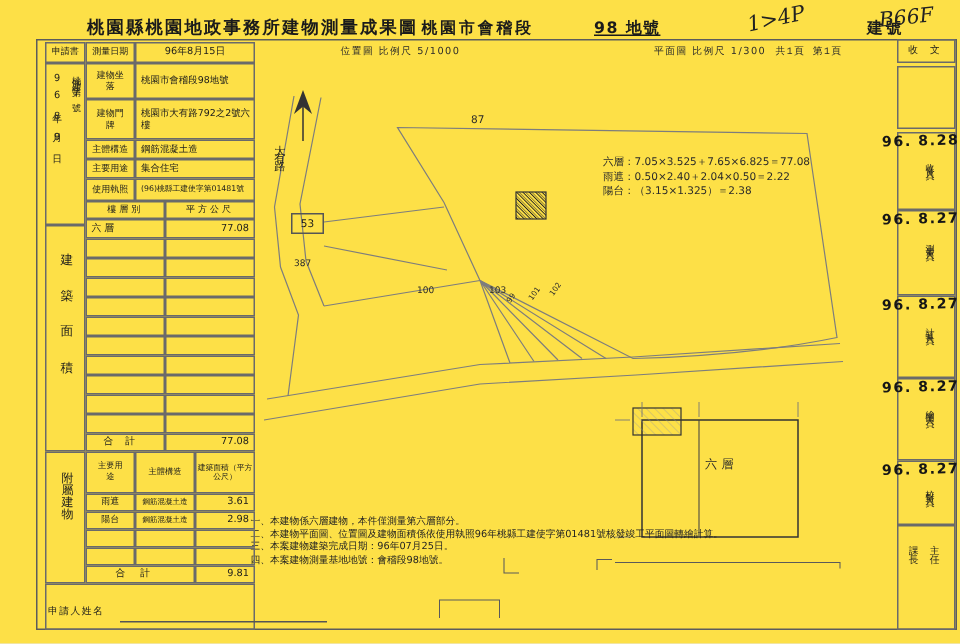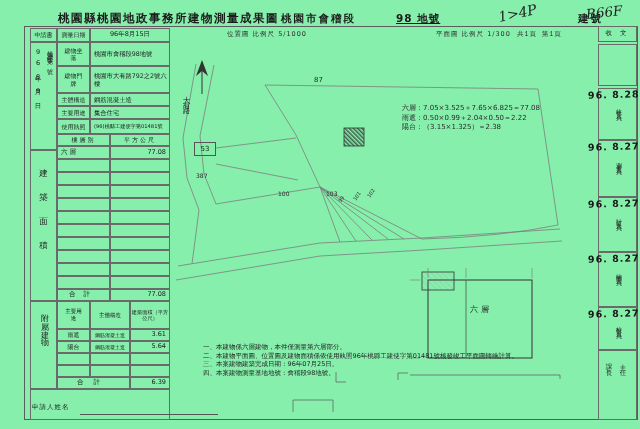--- a/index.html
+++ b/index.html
@@ -1,29 +1,29 @@
 <!DOCTYPE html>
 <html><head>
 <meta charset="utf-8">
 <style>
   html,body{margin:0;padding:0;background:#e9e9e6;}
-  #page{position:relative;width:640px;height:429px;background:#86efac;overflow:hidden;
+  #page{position:relative;width:640px;height:429px;background:#fde047;overflow:hidden;
         font-family:"DejaVu Sans",sans-serif;color:#1b1b1b;}
   .abs{position:absolute;box-sizing:border-box;}
   .cell{position:absolute;box-sizing:border-box;border:1px solid #6a6a6a;
         display:flex;align-items:center;justify-content:center;text-align:center;
         line-height:1.2;overflow:hidden;background:transparent;}
   .vleft{justify-content:flex-start;padding-left:3px;text-align:left;}
   .vright{justify-content:flex-end;padding-right:3px;text-align:right;}
   .vlabel{position:absolute;writing-mode:vertical-rl;text-orientation:upright;
           color:#1b1b1b;}
   .hw{font-family:"DejaVu Serif",serif;font-style:italic;color:#222;}
   .stampdate{position:absolute;font-weight:bold;color:#161616;letter-spacing:1px;
              font-size:9.5px;transform:rotate(-1.5deg);white-space:nowrap;}
-  .note{position:absolute;font-size:6.5px;white-space:nowrap;color:#222;margin-left:36px;}
+  .note{position:absolute;font-size:6.5px;white-space:nowrap;color:#222;}
   .maptxt{position:absolute;color:#2a2a2a;white-space:nowrap;}
 </style>
 </head>
 <body>
 
 <div id="page">
 
   <div class="abs" style="left:58px;top:11px;font-size:11.5px;font-weight:bold;letter-spacing:1.5px;">桃園縣桃園地政事務所建物測量成果圖</div>
   <div class="abs" style="left:281px;top:12px;font-size:10.5px;font-weight:bold;letter-spacing:2px;">桃園市會稽段</div>
   <div class="abs" style="left:396px;top:12px;font-size:10.5px;font-weight:bold;letter-spacing:1px;text-decoration:underline;">98 地號</div>
@@ -84,21 +84,21 @@
   <div class="cell" style="left:194px;top:142px;width:22px;height:14px;font-size:7px;border-color:#555;">53</div>
   <div class="maptxt" style="left:196px;top:172px;font-size:6px;">387</div>
   <div class="maptxt" style="left:278px;top:190px;font-size:6px;">100</div>
   <div class="maptxt" style="left:326px;top:190px;font-size:6px;">103</div>
   <div class="maptxt" style="left:338px;top:196px;font-size:5px;transform:rotate(-55deg);">99</div>
   <div class="maptxt" style="left:352px;top:193px;font-size:5px;transform:rotate(-55deg);">101</div>
   <div class="maptxt" style="left:366px;top:190px;font-size:5px;transform:rotate(-55deg);">102</div>
 
   <div class="maptxt" style="left:402px;top:104px;font-size:7px;line-height:9.5px;">
     <div>六層：7.05×3.525＋7.65×6.825＝77.08</div>
-    <div>雨遮：0.50×0.99＋2.04×0.50＝2.22</div>
+    <div>雨遮：0.50×2.40＋2.04×0.50＝2.22</div>
     <div>陽台：（3.15×1.325）＝2.38</div>
   </div>
 
   <div class="maptxt" style="left:470px;top:304px;font-size:8px;letter-spacing:3px;">六層</div>
 
   <div class="note" style="left:167px;top:343px;">一、本建物係六層建物，本件僅測量第六層部分。</div>
   <div class="note" style="left:167px;top:351.5px;">二、本建物平面圖、位置圖及建物面積係依使用執照96年桃縣工建使字第01481號核發竣工平面圖轉繪計算。</div>
   <div class="note" style="left:167px;top:360px;">三、本案建物建築完成日期：96年07月25日。</div>
   <div class="note" style="left:167px;top:368.5px;">四、本案建物測量基地地號：會稽段98地號。</div>
 
@@ -165,31 +165,31 @@
   <div class="cell" style="left:57px;top:301px;width:33px;height:28px;font-size:5.5px;padding:0 5px;">主要用途</div>
   <div class="cell" style="left:90px;top:301px;width:40px;height:28px;font-size:5.5px;">主體構造</div>
   <div class="cell" style="left:130px;top:301px;width:40px;height:28px;font-size:5.2px;white-space:normal;">建築面積（平方公尺）</div>
 
   <div class="cell" style="left:57px;top:329px;width:33px;height:12px;font-size:6px;">雨遮</div>
   <div class="cell" style="left:90px;top:329px;width:40px;height:12px;font-size:5px;">鋼筋混凝土造</div>
   <div class="cell vright" style="left:130px;top:329px;width:40px;height:12px;font-size:6.5px;">3.61</div>
 
   <div class="cell" style="left:57px;top:341px;width:33px;height:12px;font-size:6px;">陽台</div>
   <div class="cell" style="left:90px;top:341px;width:40px;height:12px;font-size:5px;">鋼筋混凝土造</div>
-  <div class="cell vright" style="left:130px;top:341px;width:40px;height:12px;font-size:6.5px;">5.64</div>
+  <div class="cell vright" style="left:130px;top:341px;width:40px;height:12px;font-size:6.5px;">2.98</div>
 
   <div class="cell" style="left:57px;top:353px;width:33px;height:12px;"></div>
   <div class="cell" style="left:90px;top:353px;width:40px;height:12px;"></div>
   <div class="cell" style="left:130px;top:353px;width:40px;height:12px;"></div>
   <div class="cell" style="left:57px;top:365px;width:33px;height:12px;"></div>
   <div class="cell" style="left:90px;top:365px;width:40px;height:12px;"></div>
   <div class="cell" style="left:130px;top:365px;width:40px;height:12px;"></div>
 
   <div class="cell" style="left:57px;top:377px;width:73px;height:12px;font-size:6.5px;letter-spacing:10px;">合計</div>
-  <div class="cell vright" style="left:130px;top:377px;width:40px;height:12px;font-size:6.5px;">6.39</div>
+  <div class="cell vright" style="left:130px;top:377px;width:40px;height:12px;font-size:6.5px;">9.81</div>
 
   <div class="abs" style="left:32px;top:403px;font-size:6.5px;letter-spacing:1px;">申請人姓名</div>
   <div class="abs" style="left:80px;top:414px;width:138px;border-top:1px solid #555;"></div>
 
   <div class="cell" style="left:598px;top:26px;width:39px;height:16px;font-size:6.5px;letter-spacing:3px;">收 文</div>
   <div class="cell" style="left:598px;top:44px;width:39px;height:42px;"></div>
 
   <div class="cell" style="left:598px;top:88px;width:39px;height:52px;"></div>
   <div class="stampdate" style="left:588px;top:89px;">96. 8.28</div>
   <div class="vlabel" style="left:614px;top:104px;height:34px;font-size:6px;letter-spacing:2px;">收件人員</div>

